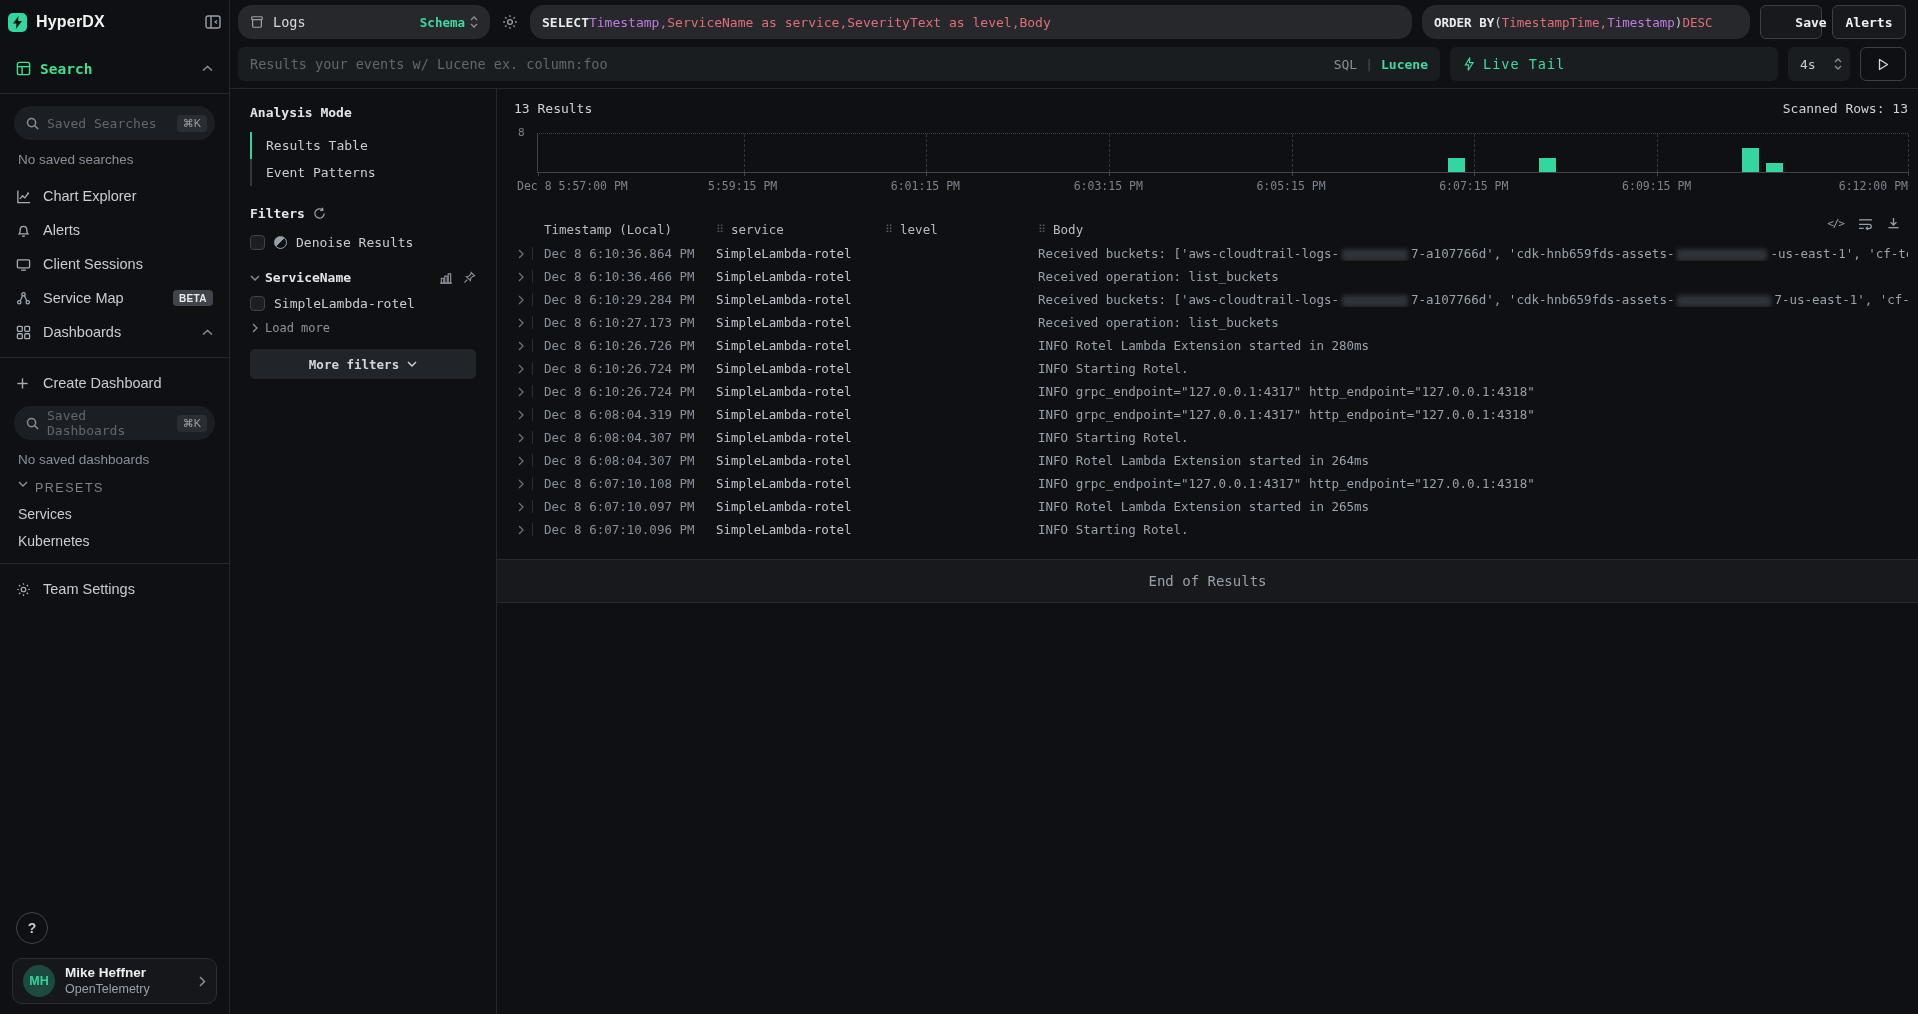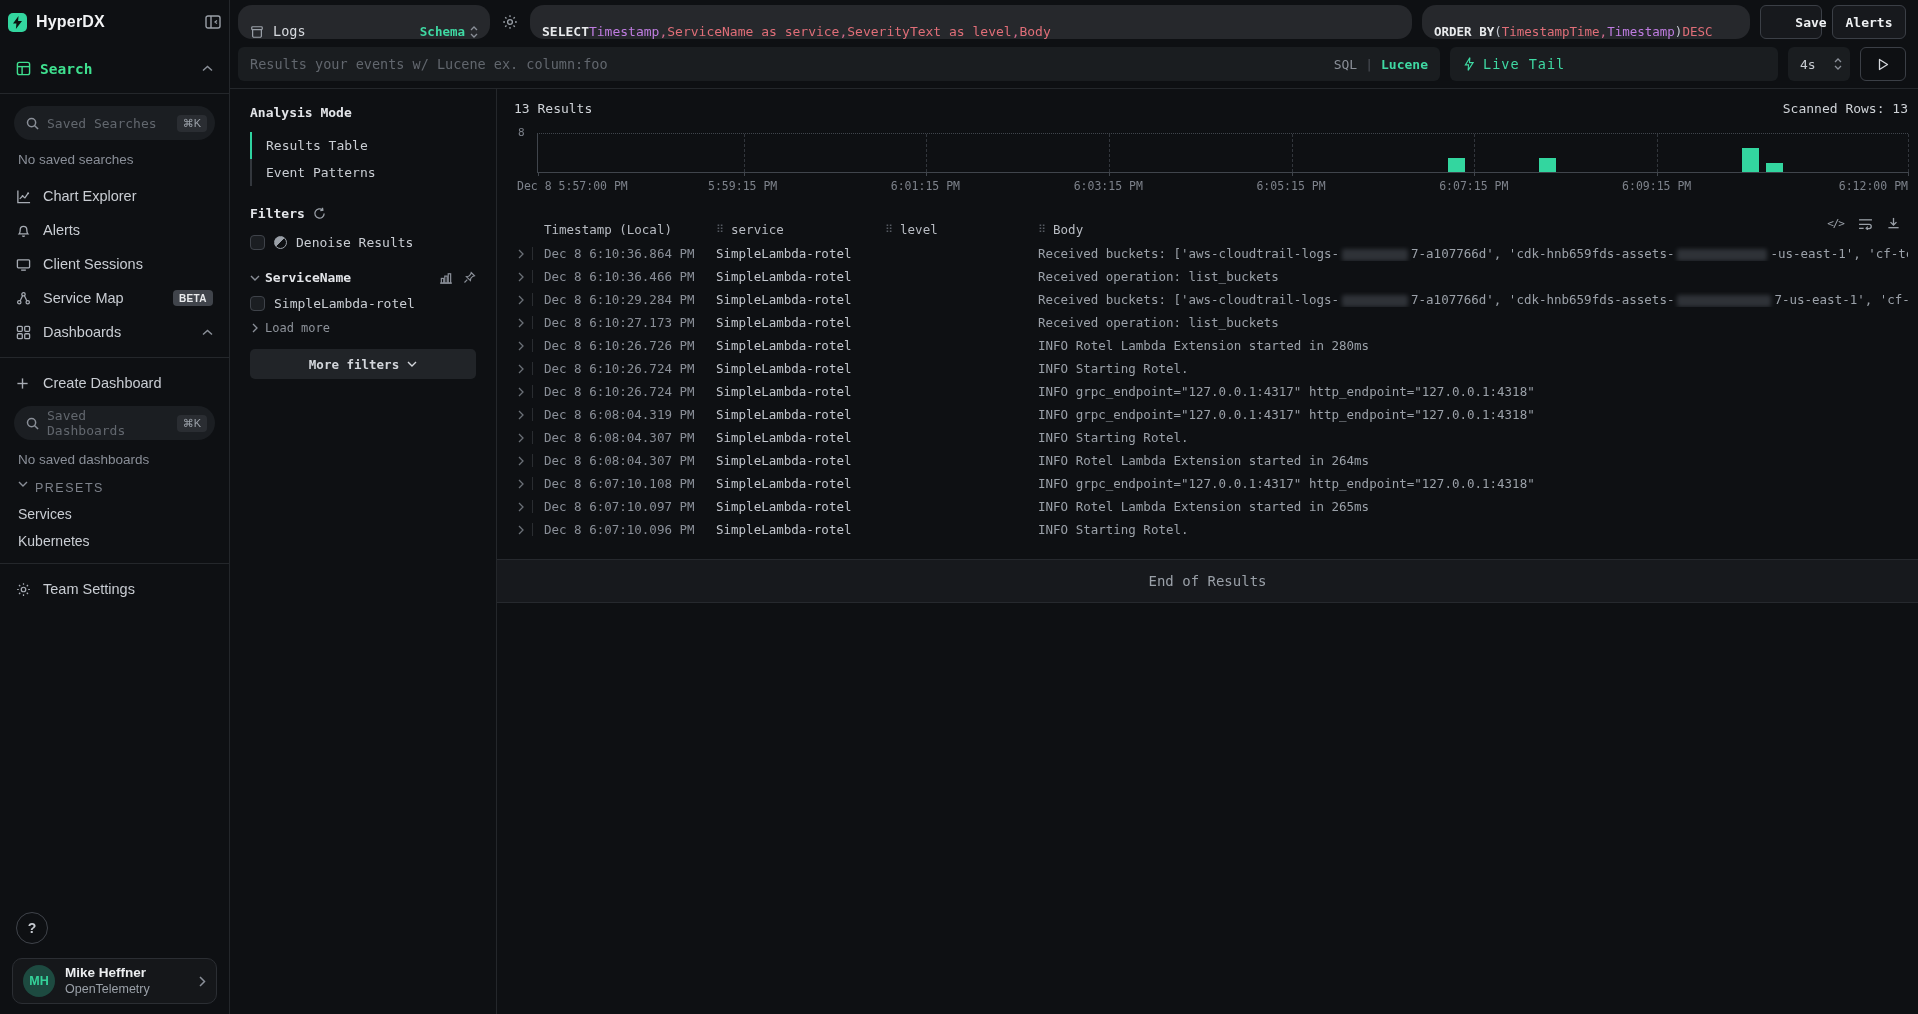--- a/index.html
+++ b/index.html
@@ -46,21 +46,21 @@
   .user-meta{display:flex;flex-direction:column;line-height:1.25;}
   .user-name{font-family:var(--sans);font-weight:bold;font-size:13.5px;color:#eceef0;}
   .user-org{font-family:var(--sans);font-size:12.5px;color:#9aa0a8;}
   .user-card .chev{margin-left:auto;}
 
   
   .main-col{flex:1;display:flex;flex-direction:column;min-width:0;}
   .topbar{border-bottom:1px solid var(--border);padding:5px 12px 7px 8px;}
   .tb-row{display:flex;align-items:center;gap:10px;}
   .tb-row + .tb-row{margin-top:8px;}
-  .box{background:var(--panel);border-radius:14px;height:34px;display:flex;align-items:flex-end;padding:0 12px;font-size:13px;}
+  .box{background:var(--panel);border-radius:14px;height:34px;display:flex;align-items:center;padding:0 12px;font-size:13px;}
   .src-box{width:252px;gap:9px;cursor:pointer;}
   .src-box .name{color:#d6d9de;font-size:13.5px;}
   .src-box .schema{margin-left:auto;color:var(--green);font-weight:bold;font-size:12.5px;display:flex;align-items:center;gap:5px;}
   .gear-btn{color:#9aa0a8;cursor:pointer;margin:0 2px;}
   .sql-box{flex:1;min-width:0;white-space:nowrap;overflow:hidden;cursor:text;}
   .seg-kw{color:var(--txt);font-weight:bold;}
   .seg-red{color:var(--red);}
   .seg-purple{color:var(--purple);}
   .seg-comma{color:var(--comma);}
   .seg-paren{color:var(--paren);}

